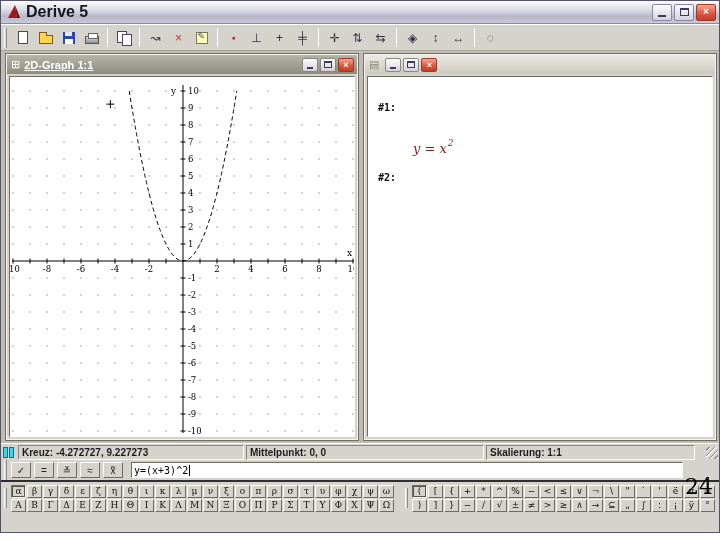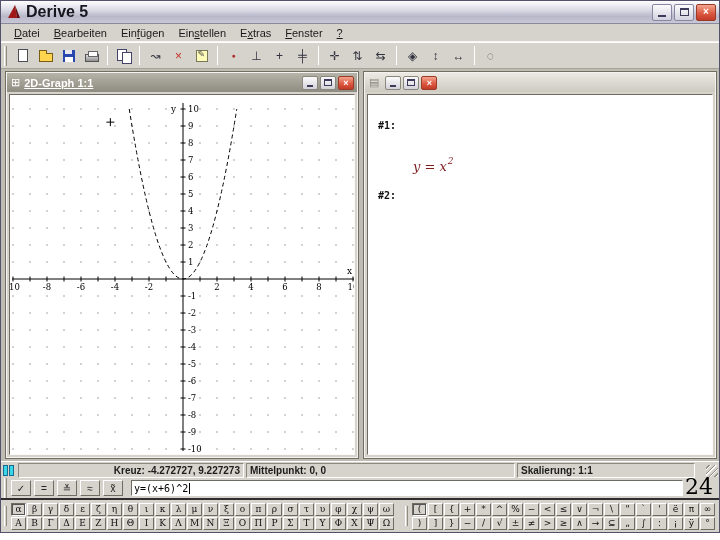--- a/index.html
+++ b/index.html
@@ -82,21 +82,21 @@
   .expr { font-family:"DejaVu Serif", serif; font-style:italic; font-size:13px; color:#7f1d1d; padding:4px 3px 1px 2px;margin-top:38px; }
   .expr sup { font-size:9px; font-style:italic; vertical-align:7px; margin-left:1px; }
   .expr.hl { background:#b3b3c2; }
 
   
   .statusbar { height:17px; display:flex; align-items:stretch; background:#d6d3cc; border-top:1px solid #fff; position:relative; }
   .paneicon { width:16px; display:flex; align-items:center; gap:1px; padding-left:2px; }
   .paneicon b { width:5px; height:11px; background:#37d6e8; border:1px solid #1b6a90; }
   .spanel { border:1px solid; border-color:#8a887c #ffffff #ffffff #8a887c; margin:1px 1px 0 1px;
     font-size:10px; font-weight:bold; color:#1c1c1c; padding:1px 3px 0 3px; white-space:nowrap; overflow:hidden; }
-  .sp1 { width:226px;text-align:right; } .sp2 { width:269px; } .sp3 { flex:1; margin-right:24px; }
+  .sp1 { width:226px; } .sp2 { width:238px; } .sp3 { flex:1; margin-right:24px; }
   .grip { position:absolute; right:1px; bottom:1px; width:12px; height:12px;
     background:repeating-linear-gradient(135deg,transparent 0 2px,#8f8d80 2px 3px,#fff 3px 4px); }
 
   
   .entrybar { height:22px; display:flex; align-items:center; background:#d6d3cc; border-bottom:2px solid #2e2e2e; padding-left:2px; }
   .ebtn { width:20px; height:16px; margin-right:3px; background:#d6d3cc;
     border:1px solid; border-color:#ffffff #6f6d63 #6f6d63 #ffffff;
     display:flex; align-items:center; justify-content:center; font-size:10px; color:#222; }
   .efield { margin-left:5px; width:552px; height:16px; background:#fff;
     border:1px solid; border-color:#6e6c60 #fff #fff #6e6c60;
@@ -139,29 +139,20 @@
         </span>
       <span class="wbtn">
           <span class="maxbox"></span>
         </span>
       <span class="wbtn close">
           <span>×</span>
         </span>
     </span>
   </div>
 
-  <div class="menubar">
-      <span class="menu-item"><u>D</u>atei</span>
-      <span class="menu-item"><u>B</u>earbeiten</span>
-      <span class="menu-item">Ein<u>f</u>ügen</span>
-      <span class="menu-item">Ein<u>s</u>tellen</span>
-      <span class="menu-item">E<u>x</u>tras</span>
-      <span class="menu-item"><u>F</u>enster</span>
-      <span class="menu-item"><u>?</u></span>
-    </div>
 
   <div class="toolbar">
       <span class="thandle"></span>
       <button class="tb">
         <span class="i-page"></span>
       </button>
       <button class="tb">
         <span class="i-folder"></span>
       </button>
       <button class="tb">
@@ -772,21 +763,21 @@
           <span>≚</span>
         </button>
         <button class="ebtn">
           <span>≈</span>
         </button>
         <button class="ebtn">
           <span>x̃</span>
         </button>
       </span>
     <span class="efield">
-      <span>y=(x+6)^2</span>
+      <span>y=(x+3)^2</span>
         <span class="caret"></span>
     </span>
   </div>
 
   <div class="dockrow">
     <span class="thandle"></span>
     <span class="dock greek" id="greekdock">
         <span class="drow">
           <button class="sbtn pressed">α</button>
           <button class="sbtn">β</button>

